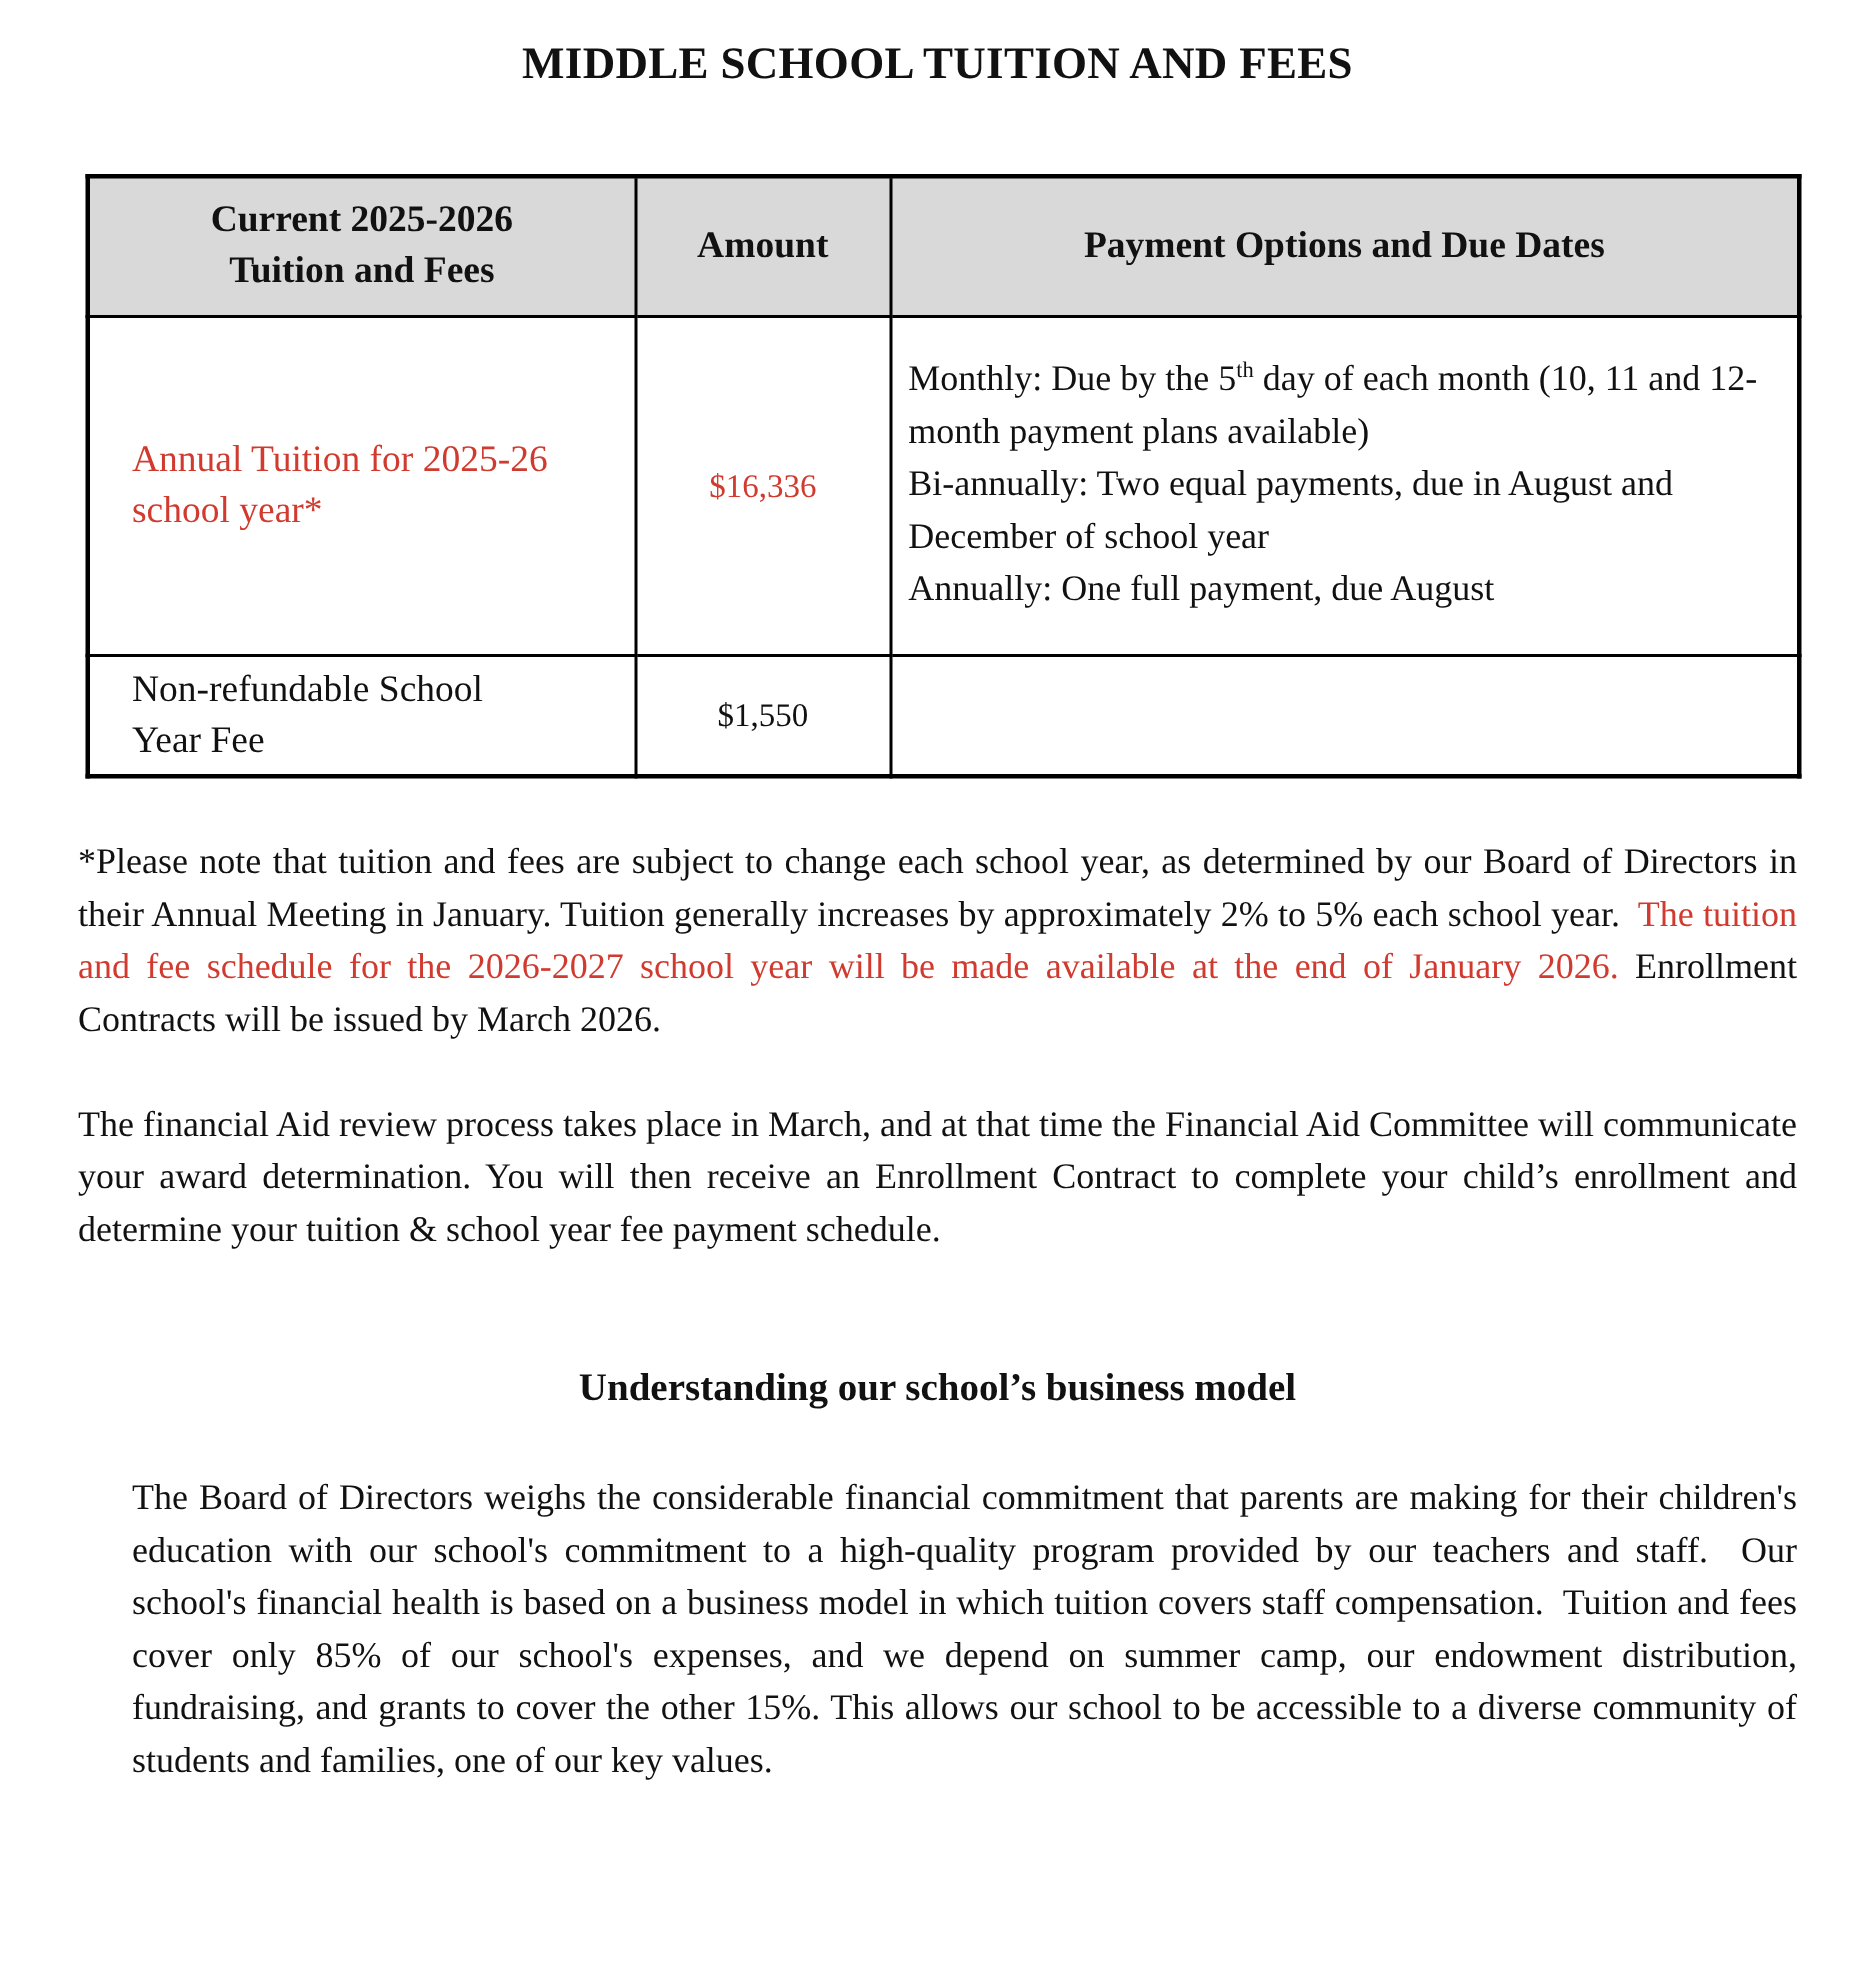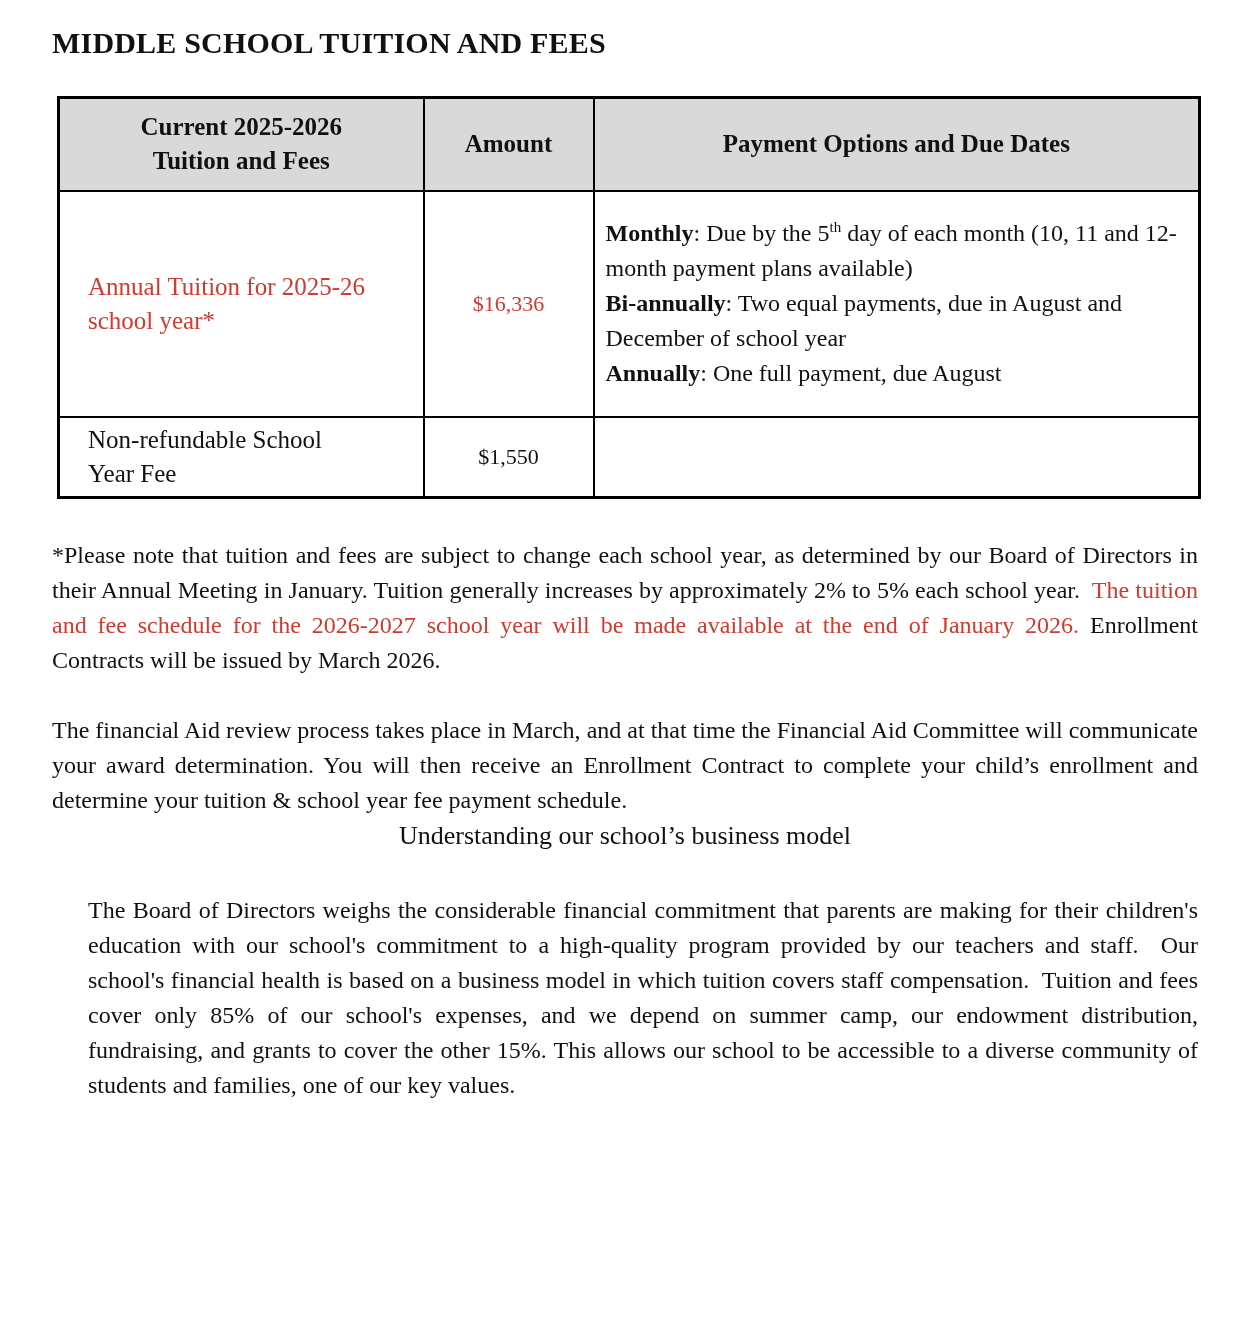--- a/index.html
+++ b/index.html
@@ -21,27 +21,28 @@
   }
   .page {
     width: 1146px;
     margin-left: 52px;
     padding-top: 26px;
   }
   h1.doc-title {
     font-size: 30px;
     line-height: 34px;
     font-weight: bold;
+    text-align: center;
     letter-spacing: 0.2px;
   }
   table.tuition {
     border-collapse: collapse;
     table-layout: fixed;
     width: 1141px;
-    margin-top: 36px;
+    margin-top: 56px;
     margin-left: 5px;
     border: 3px solid var(--border);
   }
   col.c1 { width: 365px; }
   col.c2 { width: 170px; }
   col.c3 { width: 606px; }
   .tuition th, .tuition td {
     border: 2px solid var(--border);
     vertical-align: middle;
   }
@@ -79,31 +80,32 @@
     vertical-align: super;
   }
   p.note {
     margin-top: 39px;
     text-align: justify;
   }
   .fa-block { margin-top: 35px; }
   .fa-heading { font-weight: bold; }
   .fa-body { text-align: justify; }
   h2.section-heading {
+    margin-top: 69px;
     font-size: 26px;
     line-height: 35px;
-    font-weight: normal;
+    font-weight: bold;
     text-align: center;
   }
   p.business-body {
     margin-top: 40px;
     text-align: justify;
     margin-left: 36px;
   }
-  b { font-weight: bold; }
+  b { font-weight: normal; }
 </style>
 </head>
 <body>
 
 <div class="page">
 
   <h1 class="doc-title">MIDDLE SCHOOL TUITION AND FEES</h1>
 
   <table class="tuition">
     <colgroup>

